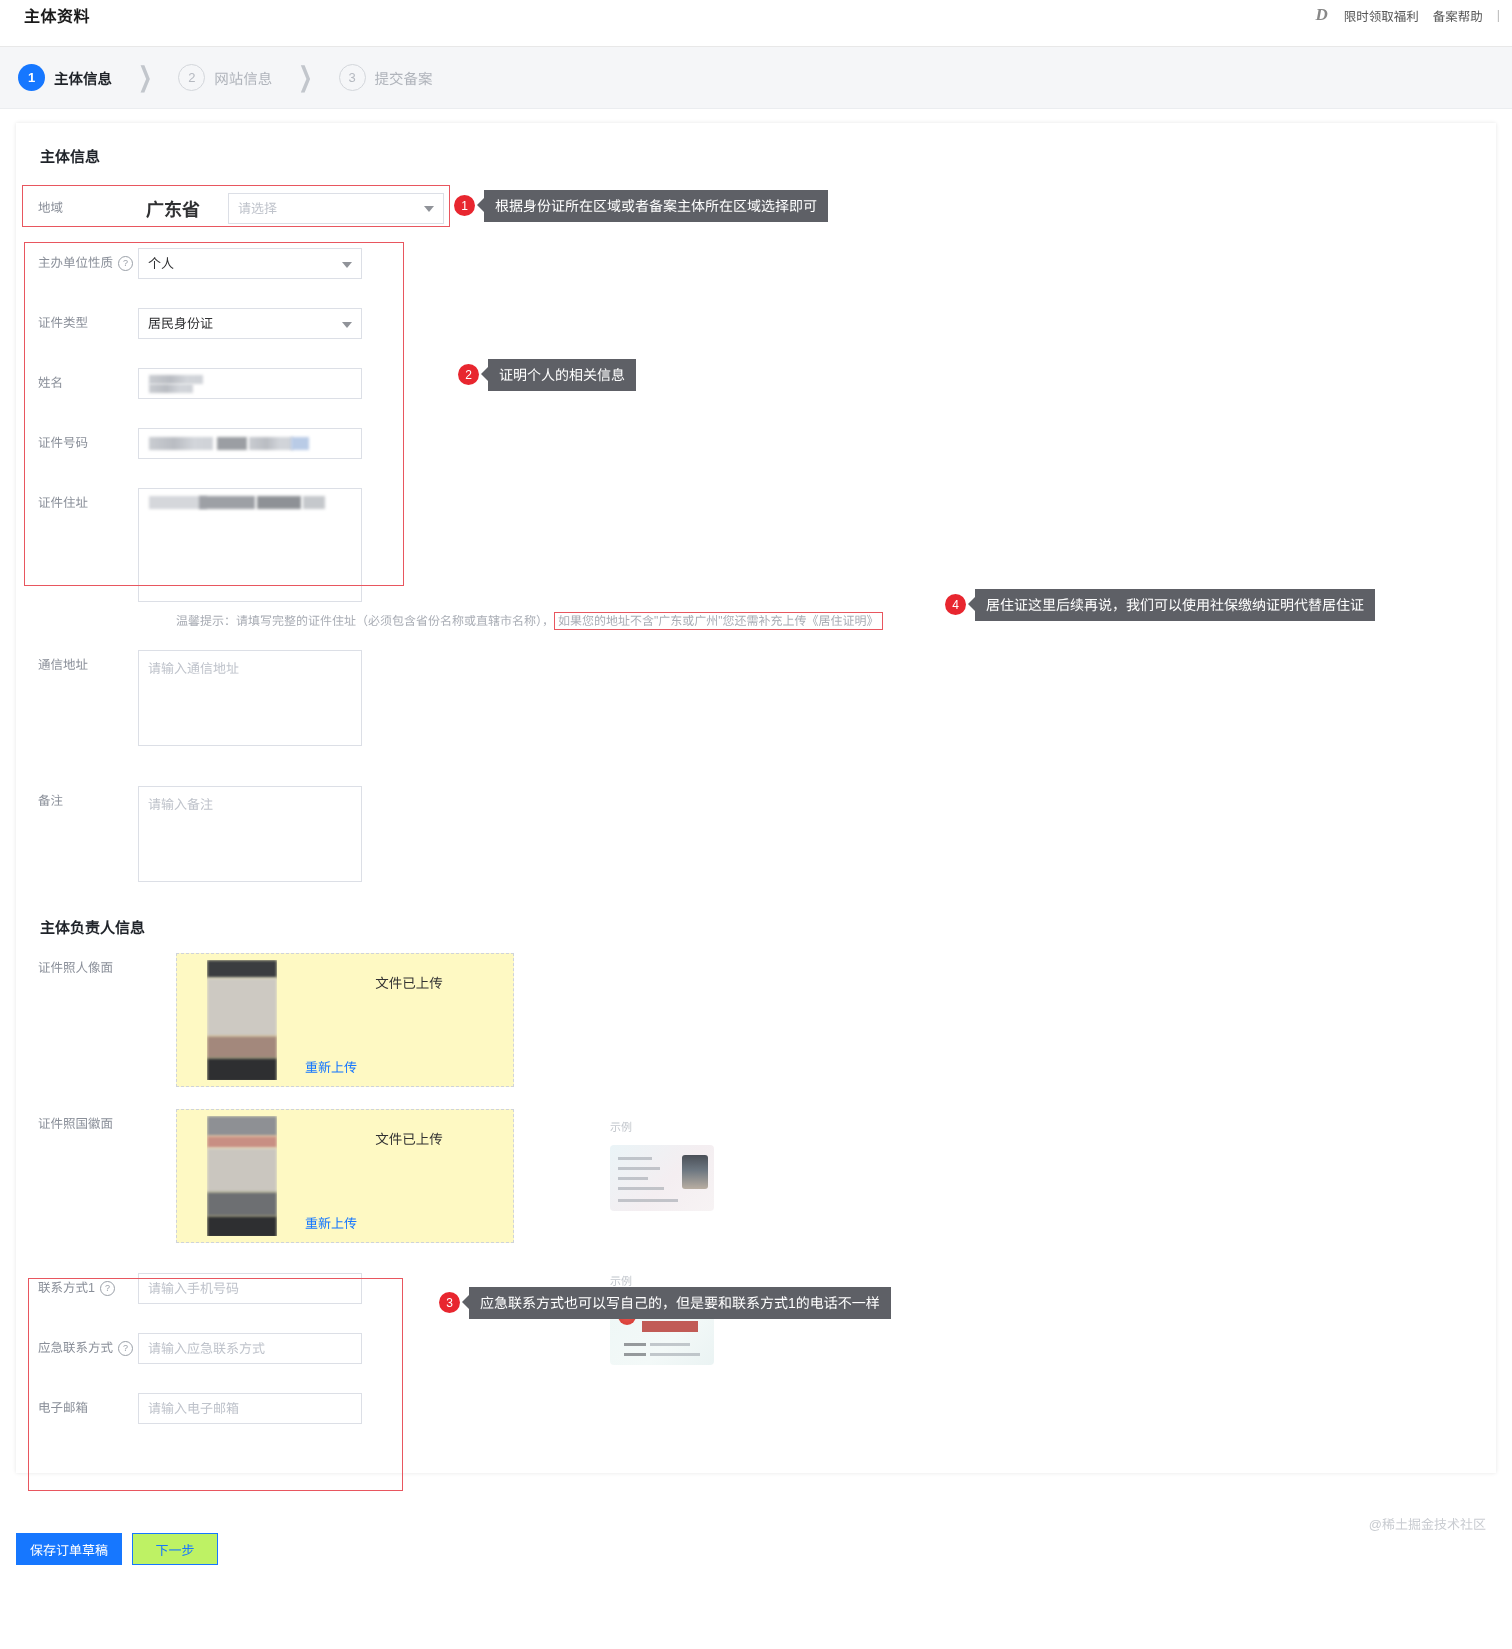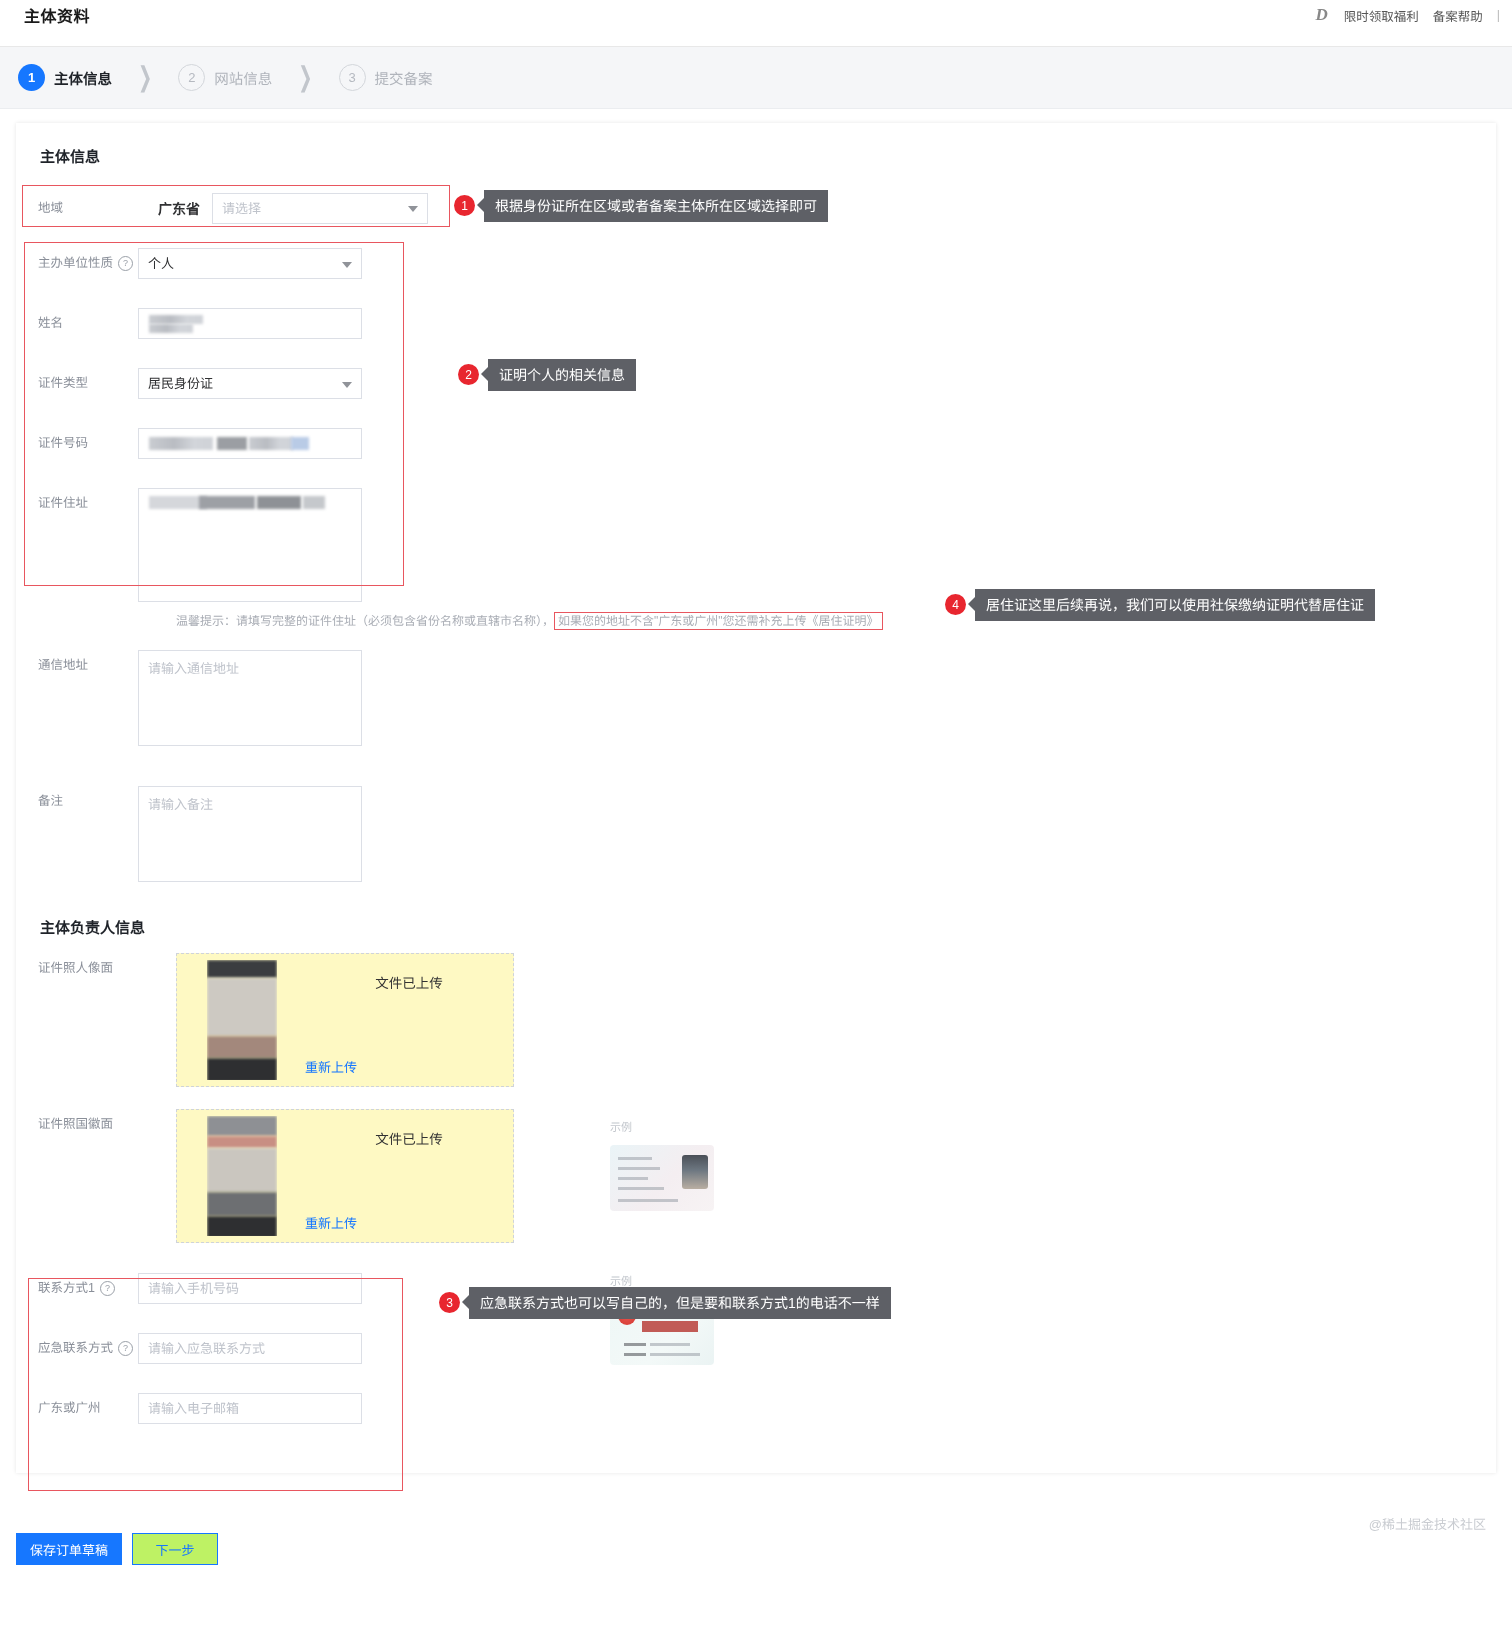--- a/index.html
+++ b/index.html
@@ -168,26 +168,26 @@
   .blurbar {
     position: absolute;
     left: 10px;
     background: linear-gradient(90deg,#c9ccd1 0%,#b9bcc2 40%,#d2d5da 70%,#cfd2d7 100%);
     filter: blur(1.6px);
   }
 
   
   .region-row { align-items: center; }
   .region-fixed {
-    font-size: 14px;
+    font-size: 18px;
     color: #303133;
     font-weight: bold;
     width: 62px;
     text-align: right;
-    margin-right: 12px;
+    margin-right: 28px;
   }
   .region-sel { width: 216px; }
 
   
   .redbox {
     position: absolute;
     border: 1px solid #e8565f;
     pointer-events: none;
     box-sizing: border-box;
   }
@@ -419,34 +419,34 @@
       <span class="qmark">?</span>
     </div>
     <div class="ctrl">
       <div class="sel">个人
         <span class="caret"></span>
       </div>
     </div>
   </div>
 
   <div class="row" style="margin-top:8px;">
+    <div class="lbl">证件类型</div>
+    <div class="ctrl">
+      <div class="sel">居民身份证
+        <span class="caret"></span>
+      </div>
+    </div>
+  </div>
+
+  <div class="row" style="margin-top:8px;">
     <div class="lbl">姓名</div>
     <div class="ctrl">
       <div class="inp">
         <span class="blurbar" style="top:6px;width:54px;height:9px;"></span>
         <span class="blurbar" style="top:15px;width:44px;height:9px;"></span>
-      </div>
-    </div>
-  </div>
-
-  <div class="row" style="margin-top:8px;">
-    <div class="lbl">证件类型</div>
-    <div class="ctrl">
-      <div class="sel">居民身份证
-        <span class="caret"></span>
       </div>
     </div>
   </div>
 
   <div class="row" style="margin-top:8px;">
     <div class="lbl">证件号码</div>
     <div class="ctrl">
       <div class="inp">
         <span class="blurbar" style="top:8px;width:64px;height:13px;"></span>
         <span class="blurbar" style="left:78px;top:8px;width:30px;height:13px;background:#9b9ea3;"></span>
@@ -540,21 +540,21 @@
     <div class="lbl">
       <span>应急联系方式</span>
       <span class="qmark">?</span>
     </div>
     <div class="ctrl">
       <div class="inp ph">请输入应急联系方式</div>
     </div>
   </div>
 
   <div class="row" style="margin-top:8px;">
-    <div class="lbl">广东或广州</div>
+    <div class="lbl">电子邮箱</div>
     <div class="ctrl">
       <div class="inp ph">请输入电子邮箱</div>
     </div>
   </div>
 
   <div class="sample" style="left:594px;top:995px;">示例</div>
   <div class="sample-card front" style="left:594px;top:1022px;">
     <span class="sc-line" style="left:8px;top:12px;width:34px;"></span>
     <span class="sc-line" style="left:8px;top:22px;width:42px;"></span>
     <span class="sc-line" style="left:8px;top:32px;width:30px;"></span>

